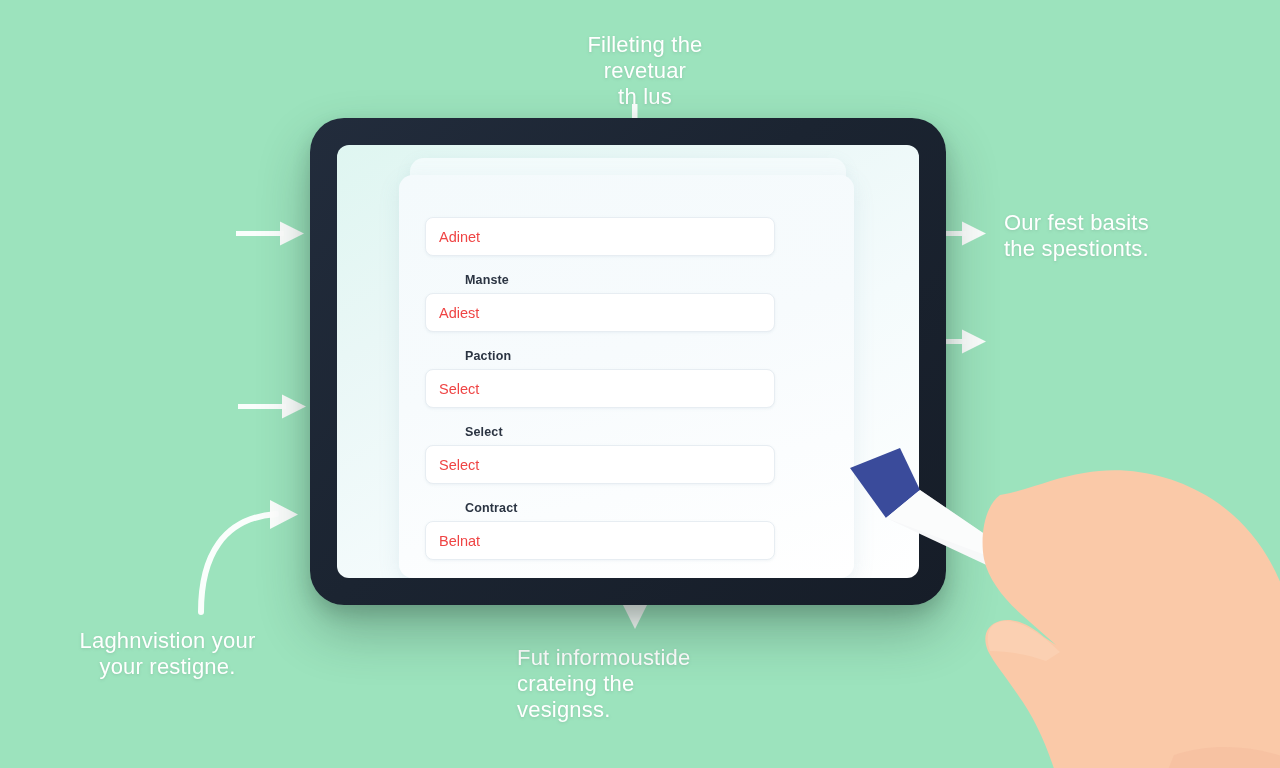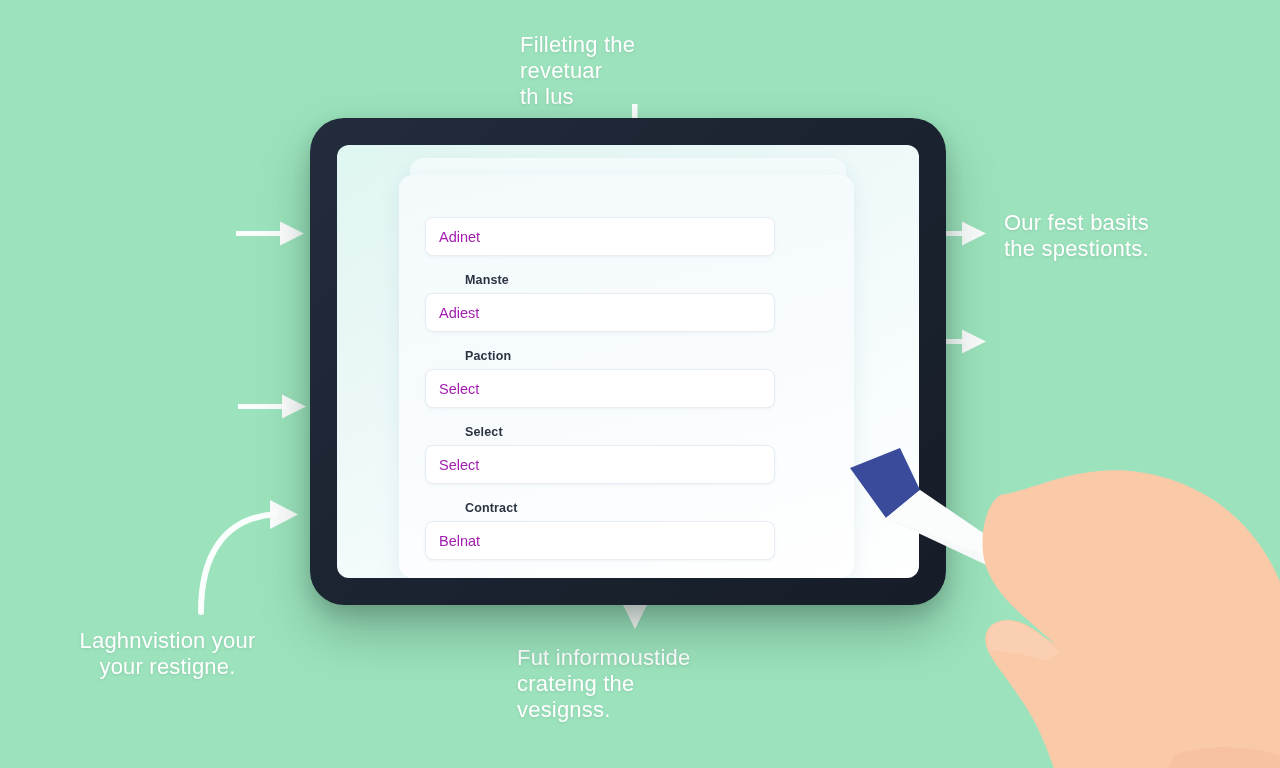--- a/index.html
+++ b/index.html
@@ -22,21 +22,21 @@
     font-size:22px;
     line-height:26px;
     font-weight:400;
     letter-spacing:.2px;
     white-space:pre-line;
     text-shadow:0 1px 3px rgba(120,170,145,.45);
   }
   .ann.c  { text-align:center; }
   .ann.l  { text-align:left; }
 
-  #ann-top    { left:520px; top:32px;  width:250px; text-align:left; }
+  #ann-top    { left:520px; top:32px;  width:250px; text-align:center; }
   #ann-right  { left:1004px; top:210px; width:276px; text-align:left; }
   #ann-bl     { left:70px;  top:628px; width:195px; text-align:center; }
   #ann-bottom { left:517px; top:645px; width:228px; text-align:left; }
 
   
   .arrow-svg { position:absolute; overflow:visible; }
 
   
   #tablet {
     position:absolute;
@@ -90,21 +90,21 @@
   .field-input {
     height:39px;
     border-radius:8px;
     background:#ffffff;
     border:1px solid #e7edf2;
     box-shadow:0 1px 3px rgba(120,150,170,.10);
     display:flex;
     align-items:center;
     padding:0 13px;
     font-size:14.5px;
-    color:#a21caf;
+    color:#ef4444;
     margin-bottom:17px;
   }
   .field-input.last { margin-bottom:0; }
 
   
   #stylus { position:absolute; left:838px; top:440px; overflow:visible; }
 
   
   #hand { position:absolute; left:960px; top:455px; overflow:visible; }
 </style>

